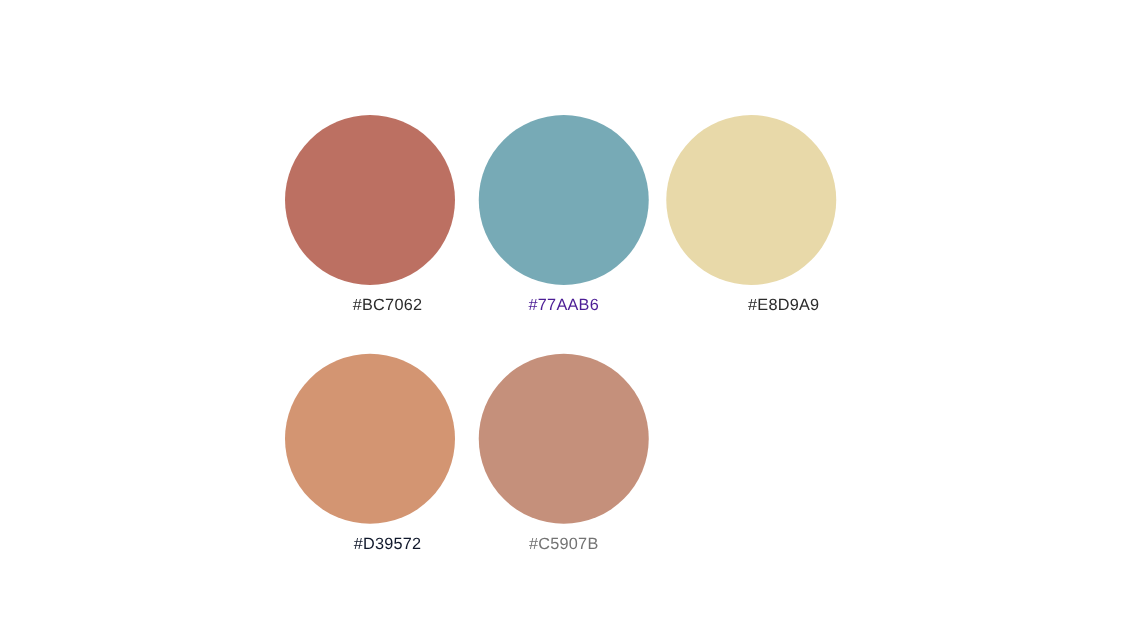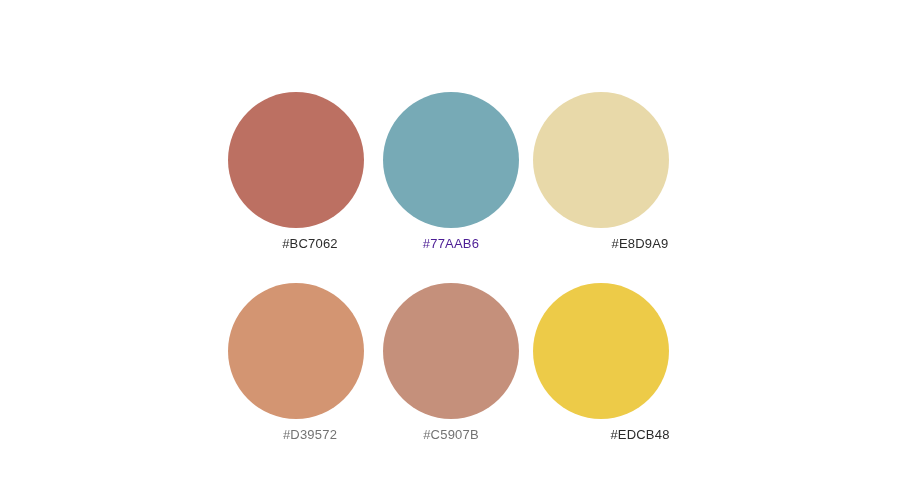--- a/index.html
+++ b/index.html
@@ -60,21 +60,21 @@
     font-family: "Liberation Sans", sans-serif;
     font-size: 13px;
     line-height: 16px;
     letter-spacing: 0.2px;
     color: #2b2b2b;
     white-space: nowrap;
   }
   
   .swatch.col-1 .swatch-label { left: 14px; }
   .swatch.col-2 .swatch-label { left: 0px; }
-  .swatch.col-3 .swatch-label { left: 39px; }
+  .swatch.col-3 .swatch-label { left: 26px; }
 </style>
 </head>
 <body style="background: rgb(255, 255, 255);">
 
 <div id="palette-board">
 
   <div class="swatch-row" id="swatch-row-1">
 
     <div class="swatch col-1">
       <div class="swatch-circle" style="background: rgb(188, 112, 98);"></div>
@@ -90,28 +90,24 @@
       <div class="swatch-circle" style="background: rgb(232, 217, 169);"></div>
       <div class="swatch-label" style="color: rgb(43, 43, 43);">#E8D9A9</div>
     </div>
 
   </div>
 
   <div class="swatch-row" id="swatch-row-2">
 
     <div class="swatch col-1">
       <div class="swatch-circle" style="background: rgb(211, 149, 114);"></div>
-      <div class="swatch-label" style="color: #737373;">#D39572</div>
+      <div class="swatch-label" style="color: #0f172a;">#D39572</div>
     </div>
 
     <div class="swatch col-2">
       <div class="swatch-circle" style="background: rgb(197, 144, 123);"></div>
       <div class="swatch-label" style="color: #737373;">#C5907B</div>
     </div>
 
-    <div class="swatch col-3">
-      <div class="swatch-circle" style="background: rgb(237, 203, 72);"></div>
-      <div class="swatch-label" style="color: rgb(43, 43, 43);">#EDCB48</div>
-    </div>
 
   </div>
 
 </div>
 
 </body></html>

